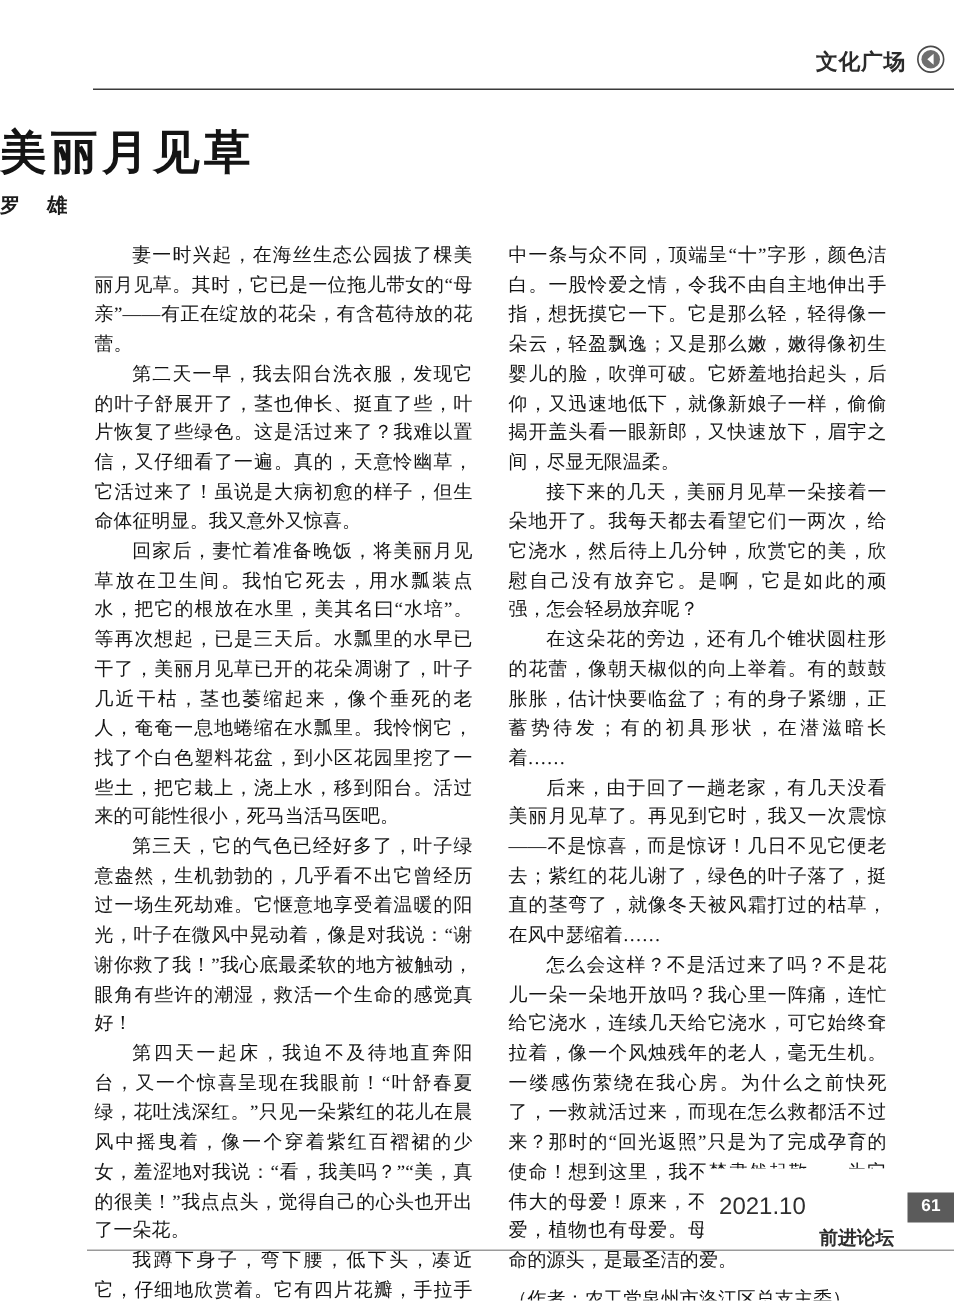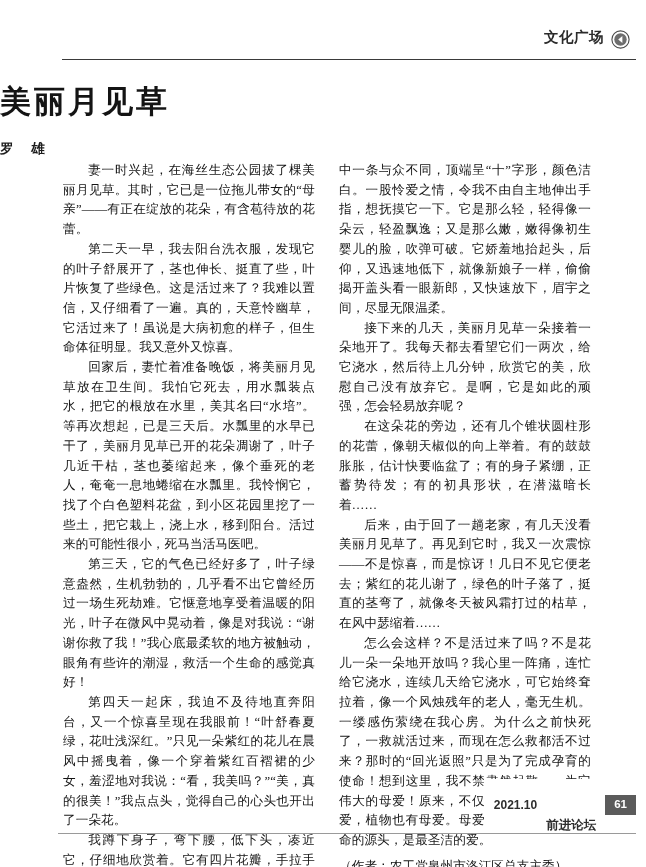--- a/index.html
+++ b/index.html
@@ -36,21 +36,21 @@
     right: 10px;
     top: 29px;
     height: 1px;
     background: #3a3a3a;
   }
   .header-label-wrap {
     position: absolute;
     right: 16px;
     top: 0;
     display: flex;
-    align-items: flex-start;
+    align-items: flex-end;
     gap: 7px;
     background: #ffffff;
     padding-left: 8px;
   }
   .header-label {
     font-family: "Liberation Sans", "DejaVu Sans", sans-serif;
     font-weight: bold;
     font-size: 14.5px;
     letter-spacing: 0.5px;
     color: #2b2b2b;
@@ -78,21 +78,21 @@
     color: #141414;
     margin: 0;
     line-height: 1.15;
   }
   .article-author {
     font-family: "Liberation Sans", "DejaVu Sans", sans-serif;
     font-weight: bold;
     font-size: 13.5px;
     letter-spacing: 7px;
     color: #1c1c1c;
-    margin-top: 20px;
+    margin-top: 8px;
   }
 
   
   .columns {
     position: absolute;
     top: 161px;
     left: 63px;
     right: 55px;
     bottom: 60px;
     display: flex;
@@ -143,22 +143,22 @@
     right: 10px;
     bottom: 3px;
     display: flex;
     align-items: center;
     gap: 9px;
     background: #ffffff;
     padding-left: 10px;
   }
   .footer-date {
     font-family: "Liberation Sans", "DejaVu Sans", sans-serif;
-    font-size: 12px;
-    font-weight: bold;
+    font-size: 16px;
+    font-weight: normal;
     color: #2e2e2e;
     line-height: 1;
   }
   .footer-journal {
     font-family: "Liberation Sans", "DejaVu Sans", sans-serif;
     font-size: 12.5px;
     font-weight: bold;
     color: #2e2e2e;
     line-height: 1;
     margin-top: 40px;

